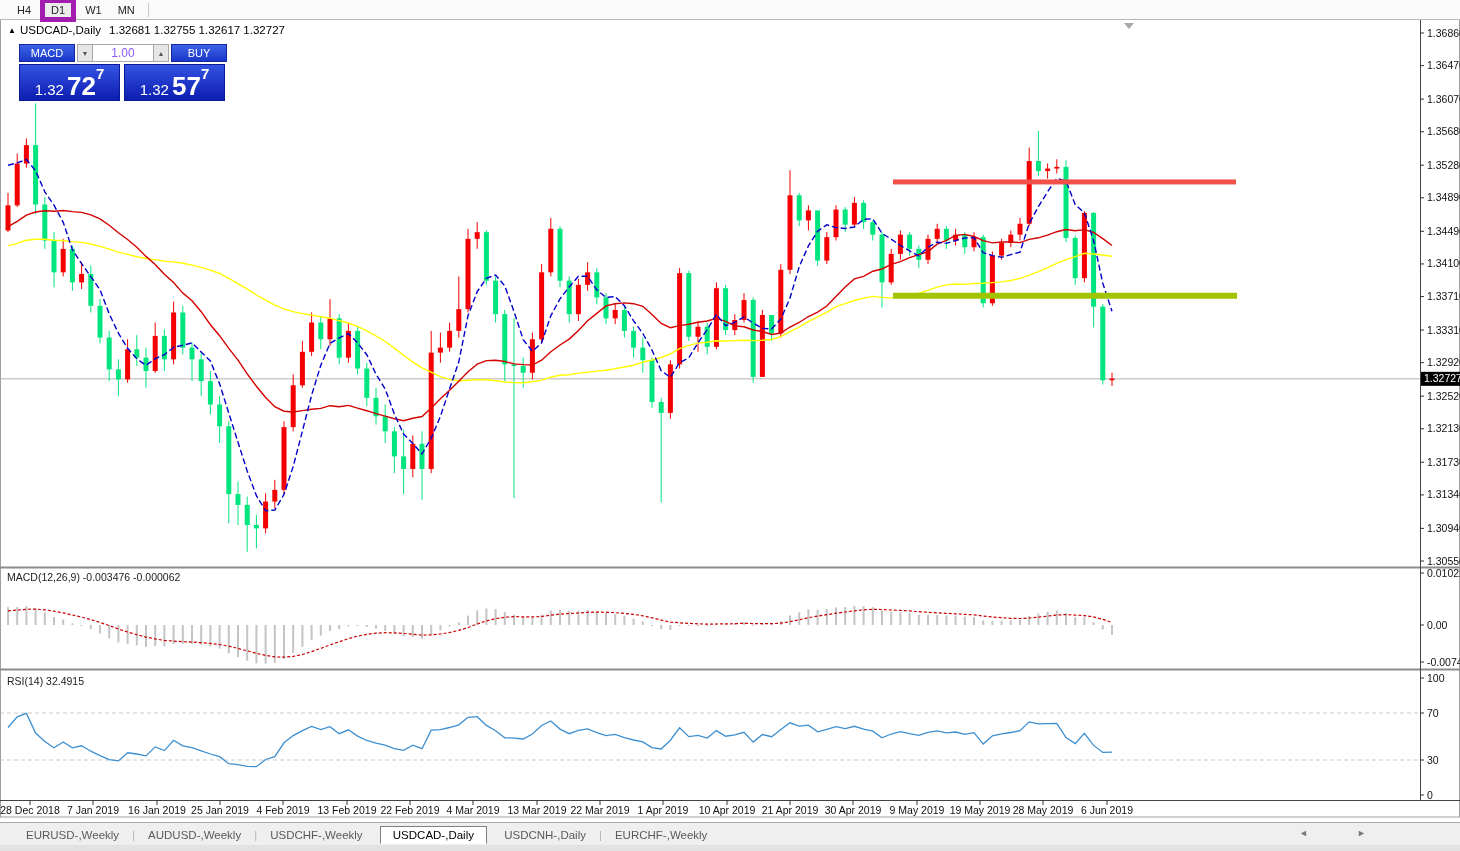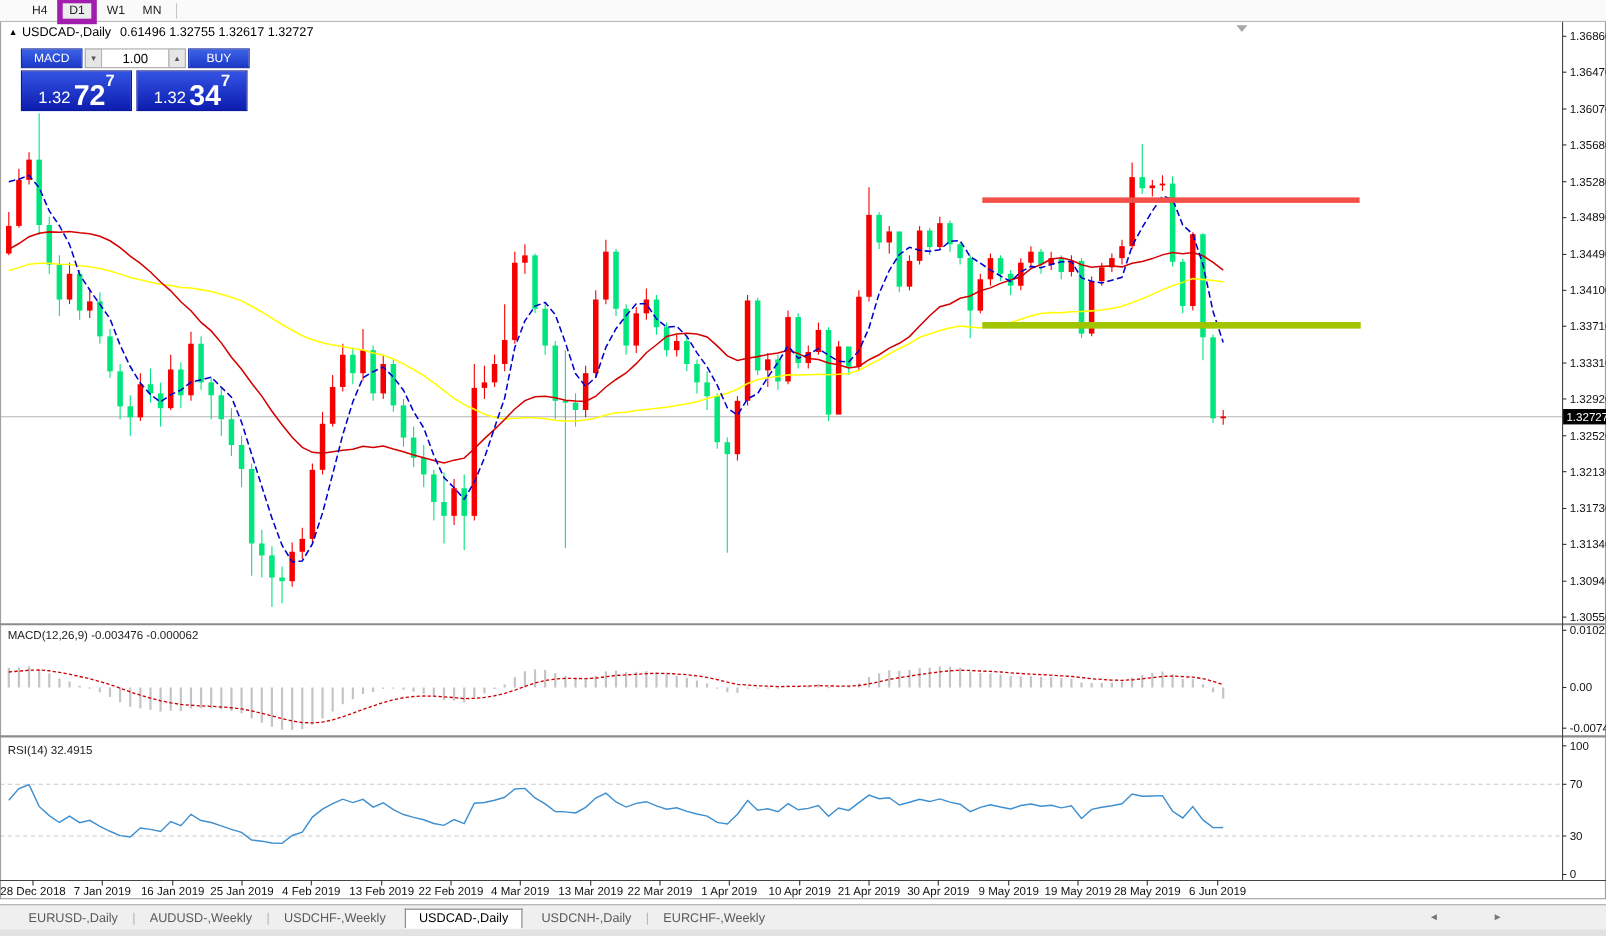--- a/index.html
+++ b/index.html
@@ -3,37 +3,37 @@
 <meta charset="utf-8">
 <style>
   html,body{margin:0;padding:0;width:1460px;height:851px;overflow:hidden;background:#fff;
     font-family:"Liberation Sans",sans-serif;-webkit-font-smoothing:none;}
   #stage{position:relative;width:1460px;height:851px;}
   svg{position:absolute;left:0;top:0;}
   
   #toolbar{position:absolute;left:0;top:0;width:1460px;height:19px;background:#fafafa;
     border-bottom:1px solid #b8b8b8;display:flex;align-items:center;z-index:5;}
   .tfbtn{font-size:11px;color:#222;padding:1px 6px;margin-left:2px;border:1px solid transparent;cursor:default;}
-  .tfbtn:first-child{margin-left:22px;}
+  .tfbtn:first-child{margin-left:10px;}
   .tfbtn.active{background:#ececec;border:5px solid #a21caf;}
   .tbsep{width:1px;height:14px;background:#c8c8c8;margin-left:6px;}
   
   #charttitle{position:absolute;left:8px;top:24px;font-size:11.5px;color:#000;z-index:4;white-space:nowrap;}
   #charttitle .tri{font-size:8px;vertical-align:1px;margin-right:4px;}
   #charttitle .ohlc{margin-left:8px;}
   
   #tradepanel{position:absolute;left:19px;top:44px;width:208px;z-index:6;}
   .tprow1{display:flex;height:18px;}
   .tpbtn{width:56px;height:18px;background:linear-gradient(#3c63e6,#1b38c8);border:1px solid #1226a0;
     color:#fff;font-size:11px;display:flex;align-items:center;justify-content:center;box-sizing:border-box;}
   .spin{flex:1;display:flex;margin:0 2px;height:18px;box-sizing:border-box;}
   .spinbtn{width:16px;background:#e6e6e6;border:1px solid #a8a8a8;color:#555;font-size:7px;
     display:flex;align-items:center;justify-content:center;box-sizing:border-box;}
   .spinfield{flex:1;background:#fff;border:1px solid #a8a8a8;border-left:none;border-right:none;
-    font-size:12px;color:#000000;display:flex;align-items:center;justify-content:center;box-sizing:border-box;}
+    font-size:12px;color:#8b5cf6;display:flex;align-items:center;justify-content:center;box-sizing:border-box;}
   .tprow2{display:flex;margin-top:2px;}
   .pricebox{width:101px;height:37px;background:linear-gradient(#3353e2,#0d1db0);border:1px solid #0a189c;
     color:#fff;display:flex;align-items:flex-end;justify-content:center;box-sizing:border-box;padding-bottom:3px;}
   .pricebox + .pricebox{margin-left:4px;}
   .pb-small{font-size:15px;font-weight:normal;line-height:1;margin-right:3px;}
   .pb-big{font-size:26px;font-weight:bold;line-height:0.82;}
   .pb-sup{font-size:15px;font-weight:bold;line-height:1;align-self:flex-start;margin-top:1px;}
   
   #tabbar{position:absolute;left:0;top:822px;width:1460px;height:23px;background:#efefef;
     border-top:1px solid #aaa;display:flex;align-items:center;z-index:5;font-size:11.5px;color:#5a5a5a;}
@@ -534,21 +534,21 @@
 
   <div id="toolbar">
       <span class="tfbtn">H4</span>
       <span class="tfbtn active">D1</span>
       <span class="tfbtn">W1</span>
       <span class="tfbtn">MN</span>
       <span class="tbsep"></span>
     </div>
 
   <div id="charttitle">
-    <span class="tri">▲</span><span>USDCAD-,Daily</span><span class="ohlc">0.61496 1.32755 1.32617 1.32727</span>
+    <span class="tri">▲</span><span>USDCAD-,Daily</span><span class="ohlc">1.32681 1.32755 1.32617 1.32727</span>
   </div>
 
   <div id="tradepanel">
     <div class="tprow1">
       <div class="tpbtn">MACD</div>
       <div class="spin">
         <div class="spinbtn">
           <span>▼</span>
           </div>
         <div class="spinfield">1.00</div>
@@ -559,30 +559,30 @@
       <div class="tpbtn">BUY</div>
     </div>
     <div class="tprow2">
       <div class="pricebox">
         <span class="pb-small">1.32</span>
         <span class="pb-big">72</span>
         <span class="pb-sup">7</span>
       </div>
       <div class="pricebox">
         <span class="pb-small">1.32</span>
-        <span class="pb-big">34</span>
+        <span class="pb-big">57</span>
         <span class="pb-sup">7</span>
       </div>
     </div>
   </div>
 
   <div id="tabbar">
     <div class="pad"></div>
     <span id="tabs" style="display:flex;align-items:center">
-        <span class="tab">EURUSD-,Daily</span>
+        <span class="tab">EURUSD-,Weekly</span>
         <span class="tabsep">|</span>
         <span class="tab">AUDUSD-,Weekly</span>
         <span class="tabsep">|</span>
         <span class="tab">USDCHF-,Weekly</span>
         <span class="tabsep">&nbsp;</span>
         <span class="tab active">USDCAD-,Daily</span>
         <span class="tabsep">&nbsp;</span>
         <span class="tab">USDCNH-,Daily</span>
         <span class="tabsep">|</span>
         <span class="tab">EURCHF-,Weekly</span>

